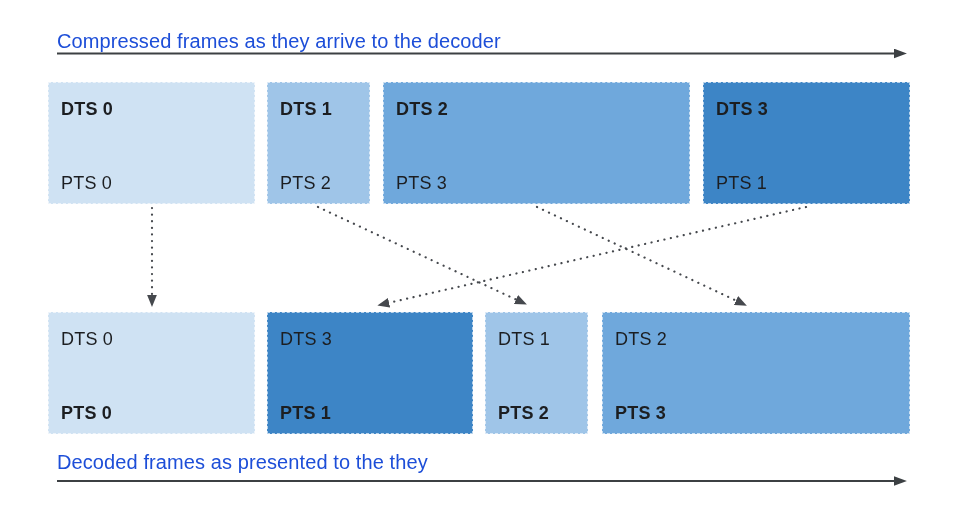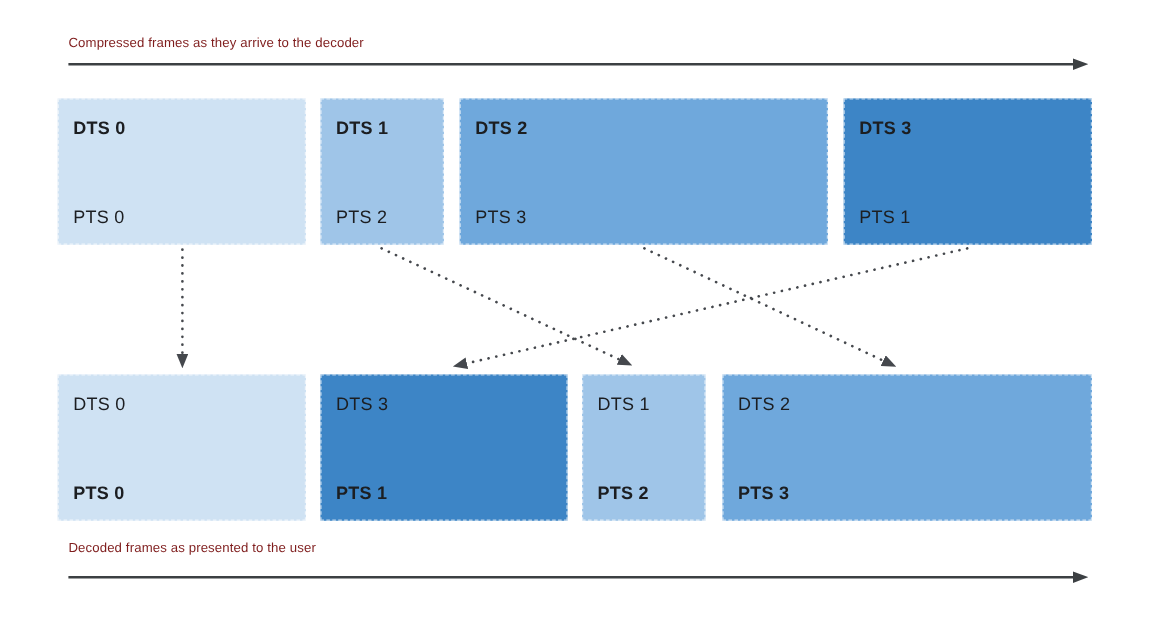--- a/index.html
+++ b/index.html
@@ -7,22 +7,22 @@
     position: relative;
     width: 963px;
     height: 523px;
     background: #ffffff;
     font-family: "Liberation Sans", sans-serif;
     overflow: hidden;
   }
   .axis-label {
     position: absolute;
     left: 57px;
-    font-size: 11px;
-    color: #7f1d1d;
+    font-size: 20px;
+    color: #1d4ed8;
     letter-spacing: 0.1px;
     white-space: nowrap;
   }
   .axis-label.top { top: 30px; }
   .axis-label.bottom { top: 451px; }
   .overlay {
     position: absolute;
     left: 0; top: 0;
     width: 963px; height: 523px;
     pointer-events: none;
@@ -37,21 +37,21 @@
   }
   .frame {
     position: absolute;
     height: 122px;
     box-sizing: border-box;
     border: 1px dashed rgba(255,255,255,0.65);
   }
   .frame .ts {
     position: absolute;
     left: 12px;
-    font-size: 15px;
+    font-size: 18px;
     color: #1c1e21;
     letter-spacing: 0.2px;
     white-space: nowrap;
   }
   .frame .dts { top: 16px; }
   .frame .pts { top: 90px; }
   .emph-dts .dts { font-weight: bold; }
   .emph-pts .pts { font-weight: bold; }
   
   .t0 { left: 48px;  top: 82px; width: 207px; }
@@ -121,15 +121,15 @@
   </div>
   <div class="frame emph-pts b2" style="background-color: rgb(159, 197, 232);">
     <span class="ts dts">DTS 1</span>
     <span class="ts pts">PTS 2</span>
   </div>
   <div class="frame emph-pts b3" style="background-color: rgb(111, 168, 220);">
     <span class="ts dts">DTS 2</span>
     <span class="ts pts">PTS 3</span>
   </div>
 
-  <div class="axis-label bottom">Decoded frames as presented to the user</div>
+  <div class="axis-label bottom">Decoded frames as presented to the they</div>
 
 </div>
 
 </body></html>

